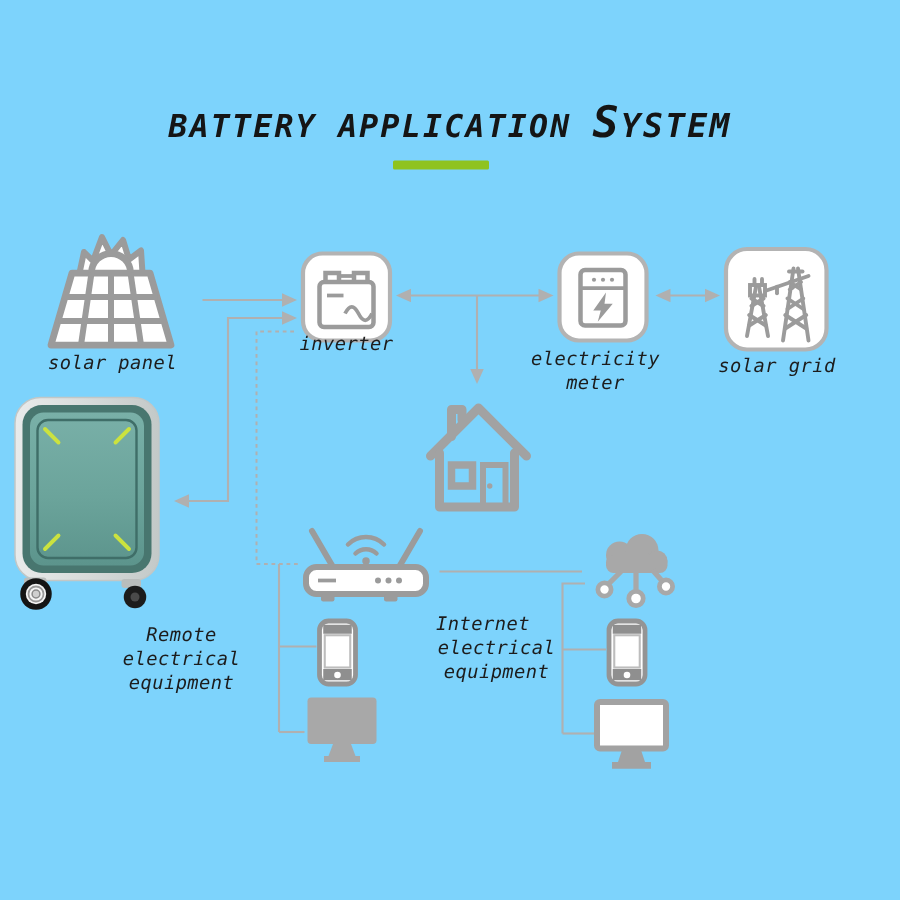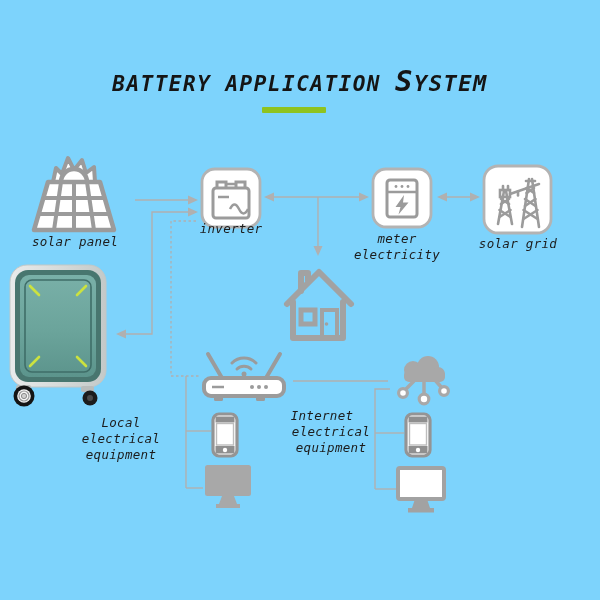--- a/index.html
+++ b/index.html
@@ -96,22 +96,22 @@
       <rect x="2" y="2" width="58" height="58" rx="13" fill="#ffffff" stroke="#b3b3b3" stroke-width="2.8"></rect>
       <rect x="16" y="13" width="30" height="37" rx="3" fill="none" stroke="#9b9b9b" stroke-width="3"></rect>
       <path d="M16,25 H46" stroke="#9b9b9b" stroke-width="2.5"></path>
       <circle cx="25" cy="19.5" r="1.4" fill="#9b9b9b"></circle>
       <circle cx="31" cy="19.5" r="1.4" fill="#9b9b9b"></circle>
       <circle cx="37" cy="19.5" r="1.4" fill="#9b9b9b"></circle>
       <polygon points="33,28 24.5,40 29.5,40 27.5,47.5 37.5,35.5 32,35.5" fill="#9b9b9b"></polygon>
     </svg>
   </div>
   <div class="abs lbl" style="left:337px;top:231px;width:120px;">
+    <div>electricity</div>
     <div>meter</div>
-    <div>electricity</div>
   </div>
 
   <div class="abs" style="left:482px;top:164px;">
     <svg width="71" height="71">
       <rect x="2" y="2" width="67" height="67" rx="14" fill="#ffffff" stroke="#b3b3b3" stroke-width="2.8"></rect>
       <g stroke="#9b9b9b" stroke-width="2.6" fill="none" stroke-linecap="round">
         <path d="M16,60 L22,27"></path>
           <path d="M30,60 L24,27"></path>
         <path d="M17.5,53 L28.5,46"></path>
           <path d="M28.5,53 L17.5,46"></path>
@@ -254,21 +254,21 @@
 
   <div class="abs" style="left:396px;top:466px;">
     <svg width="50" height="48">
       <rect x="2" y="2" width="46" height="31" rx="2" fill="#ffffff" stroke="#a2a2a2" stroke-width="4"></rect>
       <polygon points="19,33 31,33 34,42 16,42" fill="#a2a2a2"></polygon>
       <rect x="12" y="42" width="26" height="4.5" fill="#a2a2a2"></rect>
     </svg>
   </div>
 
   <div class="abs lbl" style="left:62px;top:415px;width:118px;">
-    <div>Local</div>
+    <div>Remote</div>
     <div>electrical</div>
     <div>equipment</div>
   </div>
 
   <div class="abs lbl" style="left:272px;top:424px;width:118px;">
     <div>electrical</div>
     <div>equipment</div>
   </div>
 
 </div>

